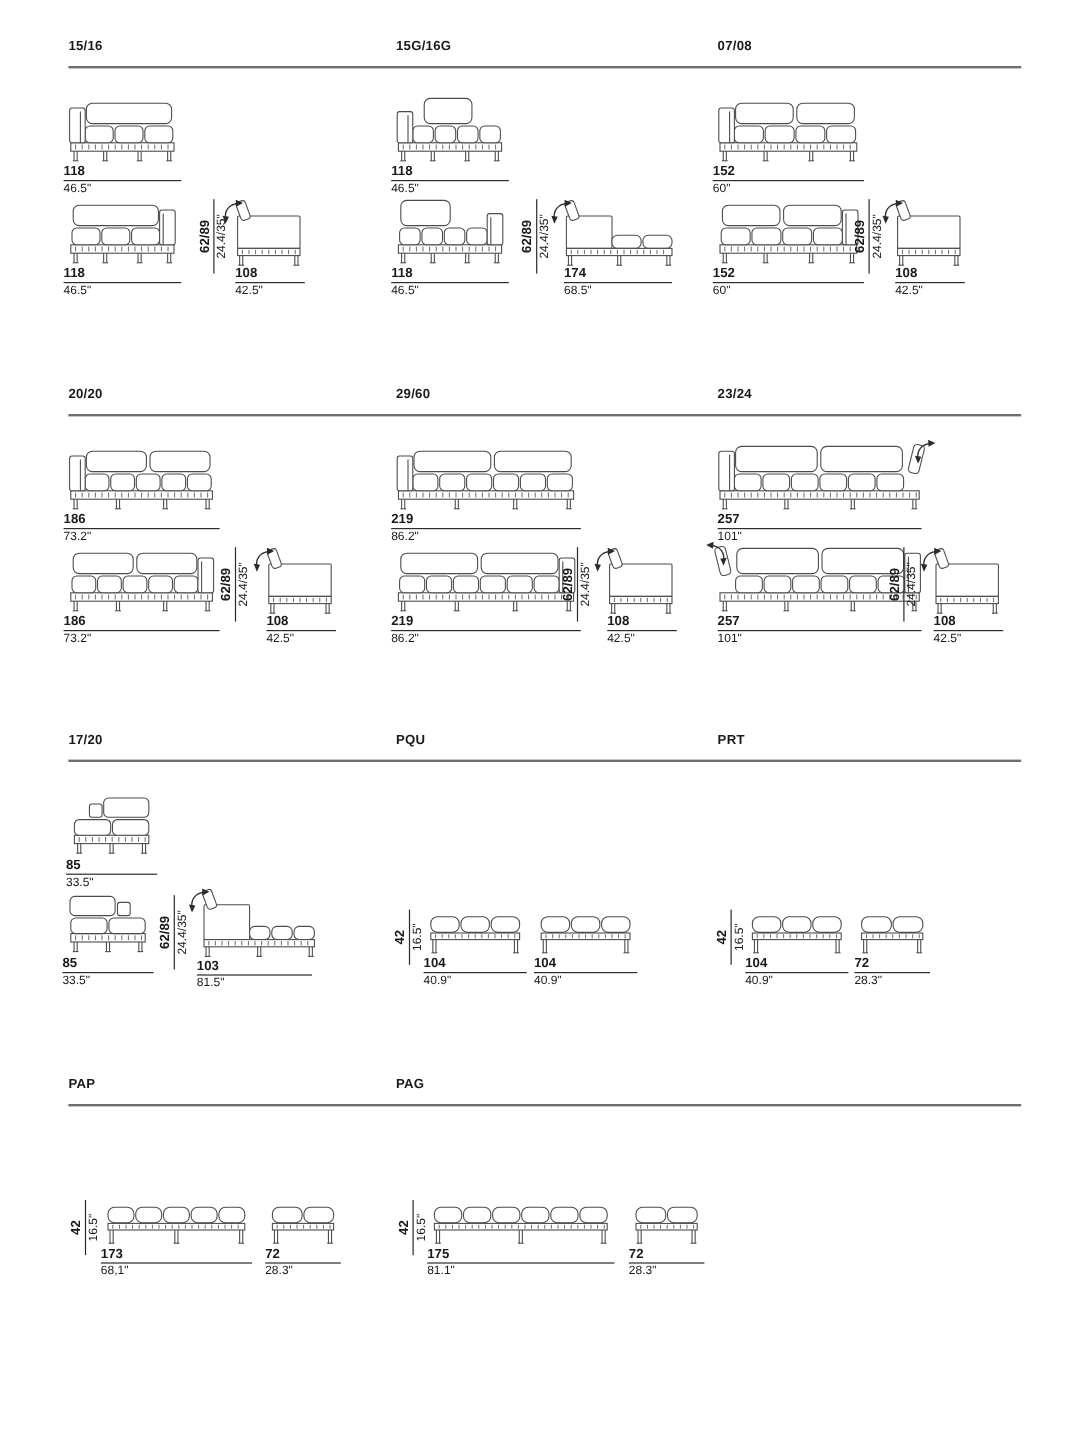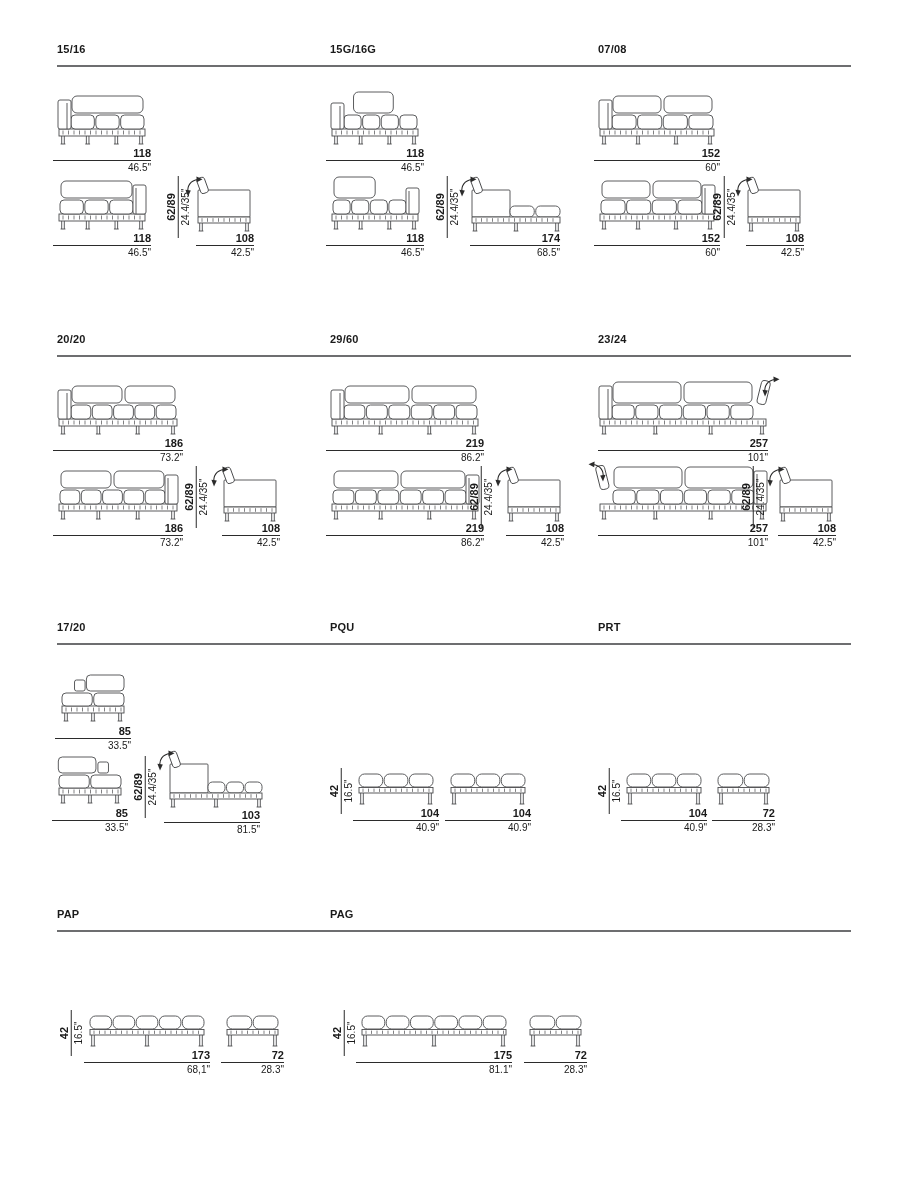--- a/index.html
+++ b/index.html
@@ -1,22 +1,22 @@
 <!DOCTYPE html>
 <html><head>
 <meta charset="utf-8">
 <style>
   html,body{margin:0;padding:0;background:#fff}
   body{width:906px;height:1200px;position:relative;font-family:"Liberation Sans",sans-serif;color:#1a1a1a}
-  .stage{position:absolute;left:0;top:10px;width:906px;height:903px;background:#fff}
+  .stage{position:absolute;left:0;top:0;width:906px;height:903px;background:#fff}
   .sec-label{position:absolute;font-size:11px;font-weight:bold;letter-spacing:.2px;white-space:nowrap}
   .rule{position:absolute;left:57px;width:794px;height:0;border-top:2px solid #6d6e70}
   .fig{position:absolute}
   .fig svg{display:block;overflow:visible}
-  .hdim{position:absolute;text-align:right;line-height:1}
+  .hdim{position:absolute;text-align:left;line-height:1}
   .hdim .cm{font-size:11px;font-weight:bold;padding-bottom:1px}
   .hdim .dline{height:0;border-top:1.2px solid #2b2b2b;margin:0 0 1.5px}
   .hdim .in{font-size:10px}
   .vdim{position:absolute}
   .vdim .vrot{position:absolute;left:50%;top:50%;transform:translate(-50%,-50%) rotate(-90deg);text-align:center;line-height:1}
   .vdim-sofa .vrot{width:62px}
   .vdim-bench .vrot{width:46px}
   .vrot .cm{font-size:11px;font-weight:bold;padding-bottom:1px}
   .vrot .dline{height:0;border-top:1.2px solid #2b2b2b;margin:0 0 1.5px}
   .vrot .in{font-size:10px;white-space:nowrap}

